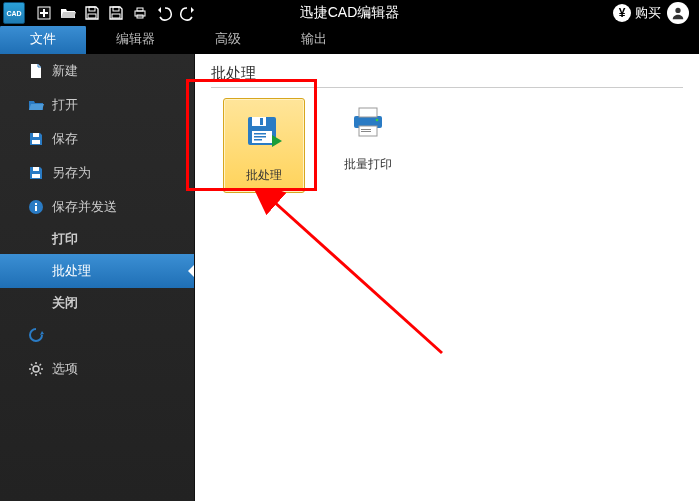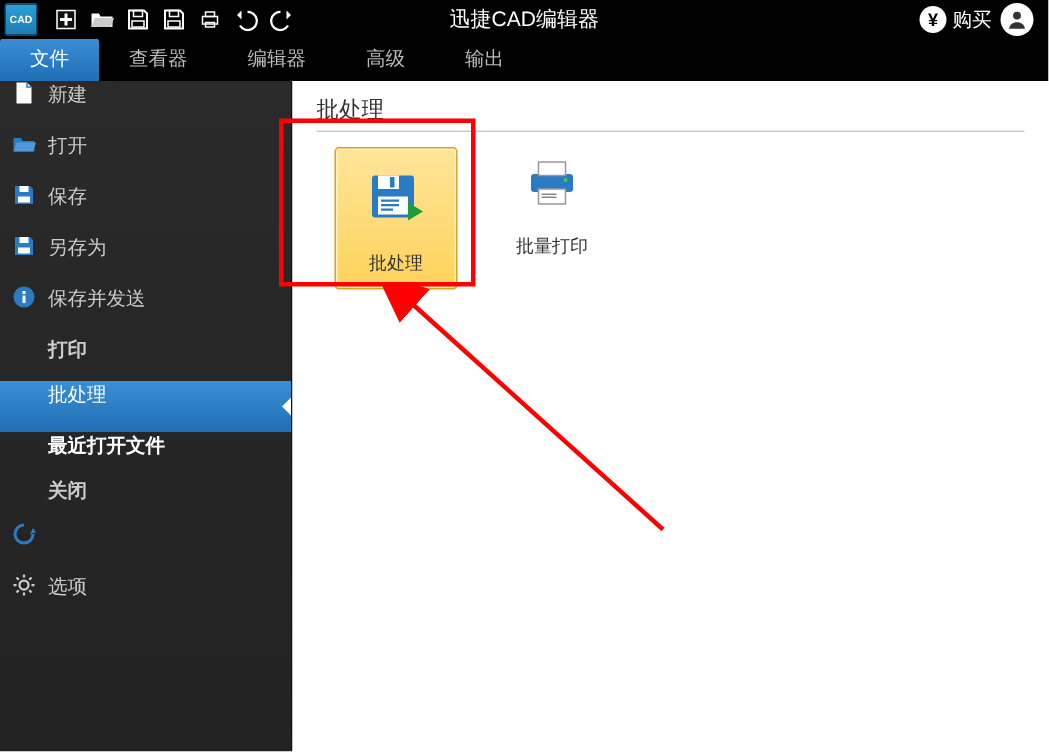--- a/index.html
+++ b/index.html
@@ -10,27 +10,27 @@
   .qat { display:flex; align-items:center; gap:0px; margin-left:4px; }
   .qat-btn { width:24px; height:24px; display:flex; align-items:center; justify-content:center; cursor:pointer; }
   .qat-btn svg { width:16px; height:16px; }
   .app-title { position:absolute; left:50%; transform:translateX(-50%); color:#fff; font-size:14px; }
   .tb-right { margin-left:auto; display:flex; align-items:center; gap:6px; padding-right:10px; }
   .buy-btn { display:flex; align-items:center; gap:4px; color:#fff; font-size:13px; cursor:pointer;}
   .coin-icon { width:18px; height:18px; border-radius:50%; background:#fff; color:#000; font-weight:bold; display:flex; align-items:center; justify-content:center; font-size:12px; }
   .user-icon { width:22px; height:22px; border-radius:50%; background:#fff; display:flex; align-items:center; justify-content:center; cursor:pointer;}
 
   .tabbar { height:28px; background:#000; display:flex; align-items:flex-end; padding-left:0; }
-  .tab { color:#bbb; font-size:13px; padding:5px 20px 6px; cursor:pointer; }
+  .tab { color:#bbb; font-size:13px; padding:5px 30px 6px; cursor:pointer; }
   .tab.active { background:linear-gradient(#3b8fd4,#1f6fb5); color:#fff; border-radius:3px 3px 0 0; }
 
   .body-row { display:flex; height: calc(501px - 26px - 28px); position:relative; }
 
   .sidebar { width:195px; background:linear-gradient(#2a2a2a,#222); color:#fff; font-size:13px; border-right:1px solid #111; overflow:hidden; }
-  .side-item { height:34px; display:flex; align-items:flex-start; padding-left:8px; gap:8px; cursor:pointer; color:#ccc; }
+  .side-item { height:34px; display:flex; align-items:center; padding-left:28px; gap:8px; cursor:pointer; color:#ccc; }
   .side-item.small { height:30px;font-weight:bold; }
   .side-item.active { background:linear-gradient(#3b8fd4,#1f6fb5); color:#fff; position:relative; }
   .side-item.active::after { content:""; position:absolute; right:-1px; top:50%; transform:translateY(-50%); border:7px solid transparent; border-right-color:#fff; }
   .side-item svg { width:16px; height:16px; flex-shrink:0; }
 
   .main { flex:1; background:#fff; position:relative; }
   .group-title { font-size:15px; color:#333; padding:10px 16px 2px; }
   .group-sep { height:1px; background:#ccc; margin:2px 16px 10px; }
   .tiles { display:flex; gap:24px; padding-left:28px; align-items:flex-start; }
   .tile { width:78px; display:flex; flex-direction:column; align-items:center; gap:10px; cursor:pointer; }
@@ -108,21 +108,20 @@
         <svg width="14" height="14" viewBox="0 0 16 16">
           <circle cx="8" cy="5" r="3" fill="#333"></circle>
           <path d="M2 15c0-3 3-5 6-5s6 2 6 5" fill="#333"></path>
         </svg>
       </div>
   </div>
 </div>
 
 <div class="tabbar">
   <div class="tab active"><span>文件</span></div>
-  <div class="tab"><span>查看器</span></div>
   <div class="tab"><span>编辑器</span></div>
   <div class="tab"><span>高级</span></div>
   <div class="tab"><span>输出</span></div>
 </div>
 
 <div class="body-row">
 
   <div class="sidebar">
     <div class="side-item">
       <svg viewBox="0 0 16 16">
@@ -162,24 +161,20 @@
         </svg>
       <span>保存并发送</span>
     </div>
     <div class="side-item small">
       <span style="width:16px"></span>
         <span>打印</span>
     </div>
     <div class="side-item active">
       <span style="width:16px"></span>
         <span>批处理</span>
-    </div>
-    <div class="side-item small" style="color:#fff">
-      <span style="width:16px"></span>
-        <span>最近打开文件</span>
     </div>
     <div class="side-item small">
       <span style="width:16px"></span>
         <span>关闭</span>
     </div>
     <div class="side-item">
       <svg viewBox="0 0 16 16">
           <path d="M8 2a6 6 0 1 0 6 6" fill="none" stroke="#2a7bc4" stroke-width="2"></path>
           <path d="M14 4l-2 4 4-1z" fill="#2a7bc4"></path>
         </svg>

